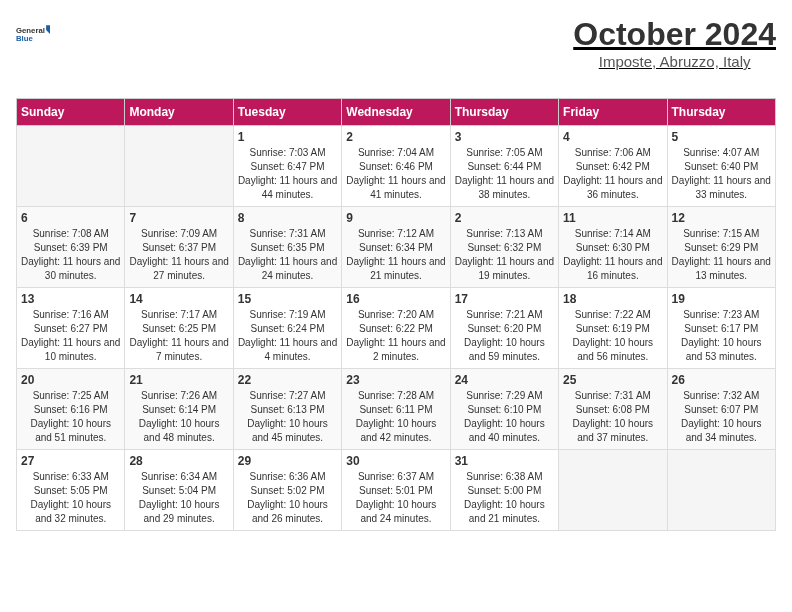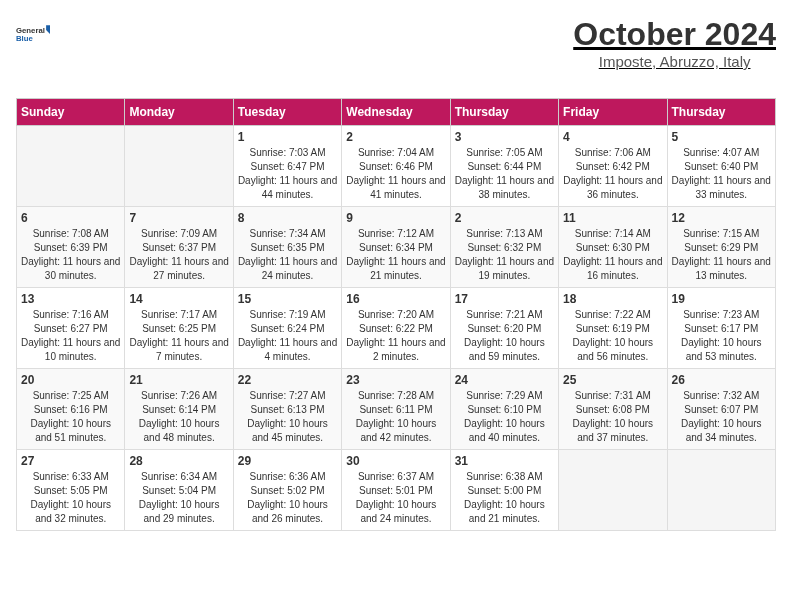--- a/index.html
+++ b/index.html
@@ -148,21 +148,21 @@
 Daylight: 11 hours and 30 minutes.</div>
         </td>
         <td>
           <span class="day-num">7</span>
           <div class="day-info">Sunrise: 7:09 AM
 Sunset: 6:37 PM
 Daylight: 11 hours and 27 minutes.</div>
         </td>
         <td>
           <span class="day-num">8</span>
-          <div class="day-info">Sunrise: 7:34 AM
+          <div class="day-info">Sunrise: 7:31 AM
 Sunset: 6:35 PM
 Daylight: 11 hours and 24 minutes.</div>
         </td>
         <td>
           <span class="day-num">9</span>
           <div class="day-info">Sunrise: 7:12 AM
 Sunset: 6:34 PM
 Daylight: 11 hours and 21 minutes.</div>
         </td>
         <td>

